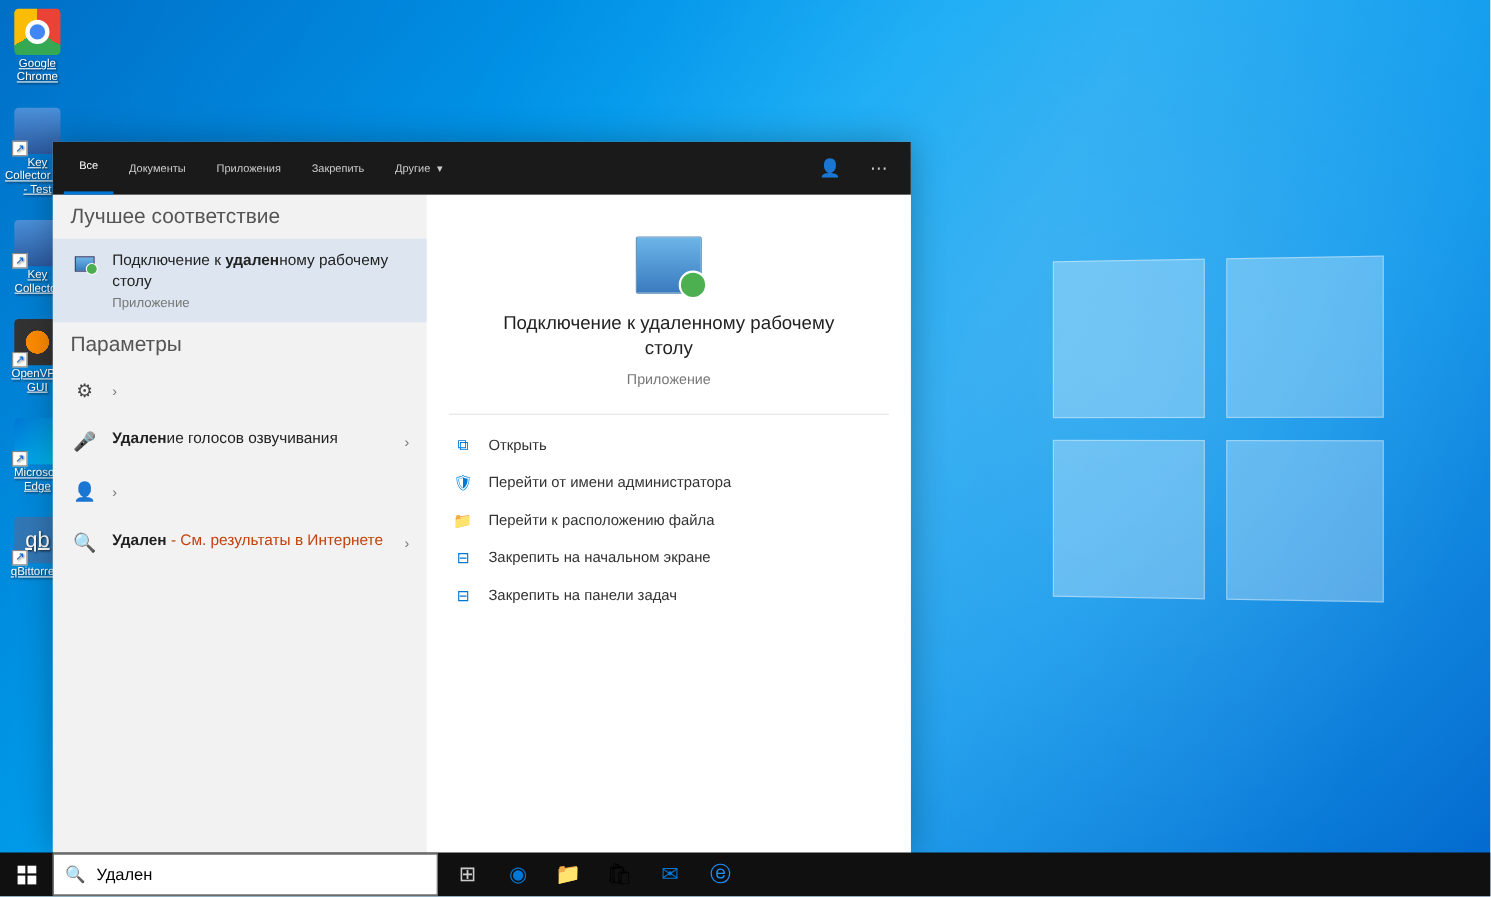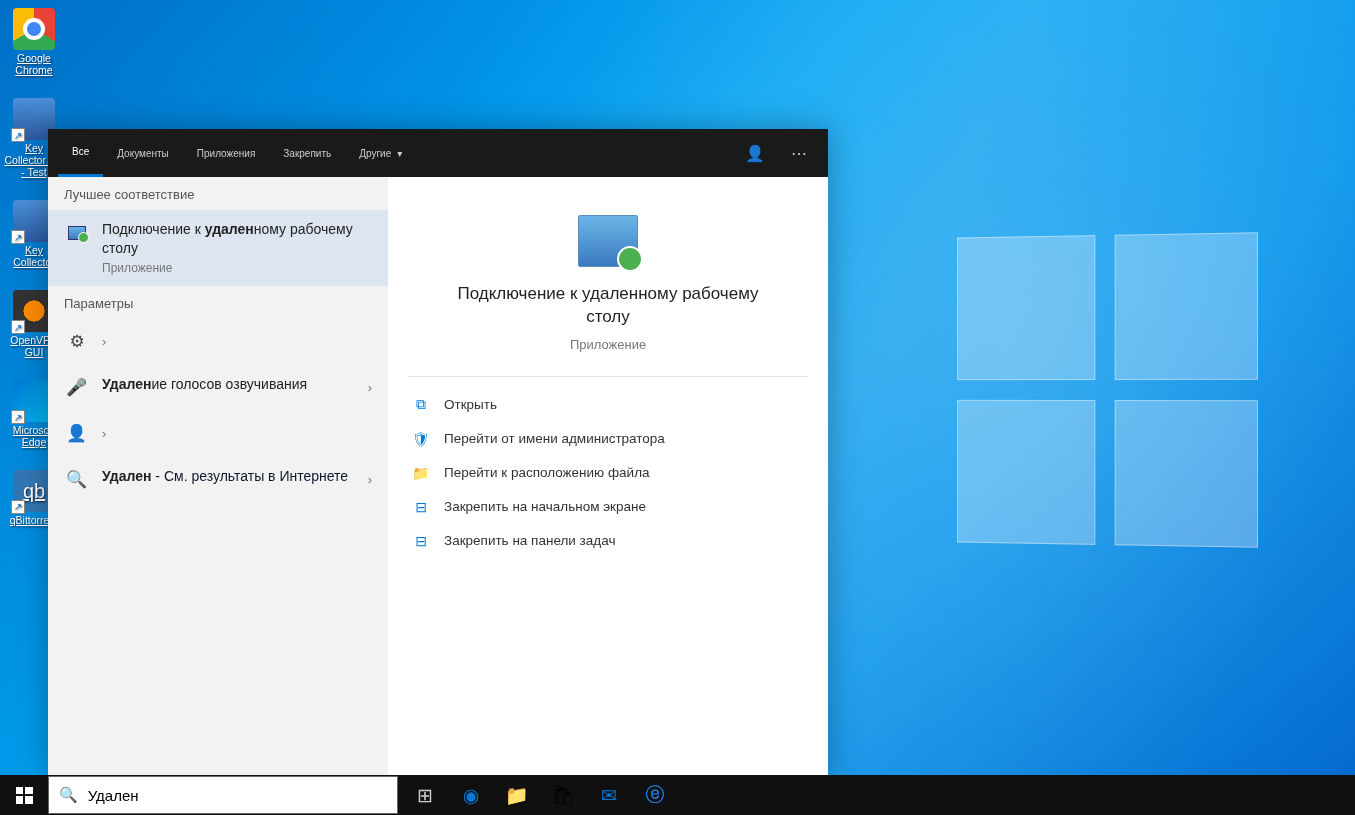--- a/index.html
+++ b/index.html
@@ -42,21 +42,21 @@
 .sp-header { height: 48px; background: #1a1a1a; display: flex; align-items: center; padding: 0 10px; }
 .sp-tab { color: #ccc; font-size: 10px; padding: 0 14px; height: 48px; display: flex; align-items: center; cursor: pointer; gap: 6px; }
 .sp-tab.active { color: #fff; border-bottom: 3px solid #0078d7; }
 .sp-header-right { margin-left: auto; display: flex; gap: 6px; }
 .sp-hicon { width: 38px; height: 38px; display: flex; align-items: center; justify-content: center; color: #ccc; cursor: pointer; font-size: 16px; }
 
 .sp-body { flex: 1; display: flex; overflow: hidden; }
 .sp-left { width: 340px; background: #f2f2f2; overflow-y: auto; }
 .sp-right { flex: 1; background: #fff; padding: 20px; }
 
-.sec-head { font-size: 13px; color: #555; padding: 10px 16px 8px; }
+.sec-head { font-size: 19px; color: #555; padding: 10px 16px 8px; }
 .res-item { display: flex; align-items: flex-start; padding: 10px 16px; cursor: pointer; gap: 12px; position: relative; }
 .res-item.sel { background: #dde6f0; }
 .res-icon { width: 26px; height: 26px; flex-shrink: 0; display: flex; align-items: center; justify-content: center; font-size: 17px; color: #444; }
 .res-text { flex: 1; font-size: 14px; color: #222; line-height: 1.35; }
 .res-sub { font-size: 12px; color: #777; margin-top: 2px; }
 .res-chev { color: #777; font-size: 13px; align-self: center; }
 
 .preview-icon { width: 60px; height: 52px; margin: 18px auto 16px; background: linear-gradient(#6bb5e8, #3a7bbf);
   border: 1px solid #5a8db8; border-radius: 2px; position: relative; }
 .preview-icon::after { content:""; position:absolute; right:-6px; bottom:-6px; width:22px; height:22px;
@@ -166,21 +166,21 @@
           <div class="res-text"><span></span><b>Удален</b><span>ие голосов озвучивания</span></div>
           <div class="res-chev">›</div>
         </div>
         <div class="res-item">
           <div class="res-icon">👤</div>
           <div class="res-chev">›</div>
         </div>
 
         <div class="res-item">
           <div class="res-icon">🔍</div>
-          <div class="res-text"><b>Удален</b><span style="color:#0f172a"> - См. результаты в Интернете</span></div>
+          <div class="res-text"><b>Удален</b><span style="color:#c2410c"> - См. результаты в Интернете</span></div>
           <div class="res-chev">›</div>
         </div>
       </div>
 
       <div class="sp-right">
         <div class="preview-icon"></div>
         <div class="preview-title">Подключение к удаленному рабочему столу</div>
         <div class="preview-sub">Приложение</div>
         <hr class="preview-sep">
         <div class="action">

